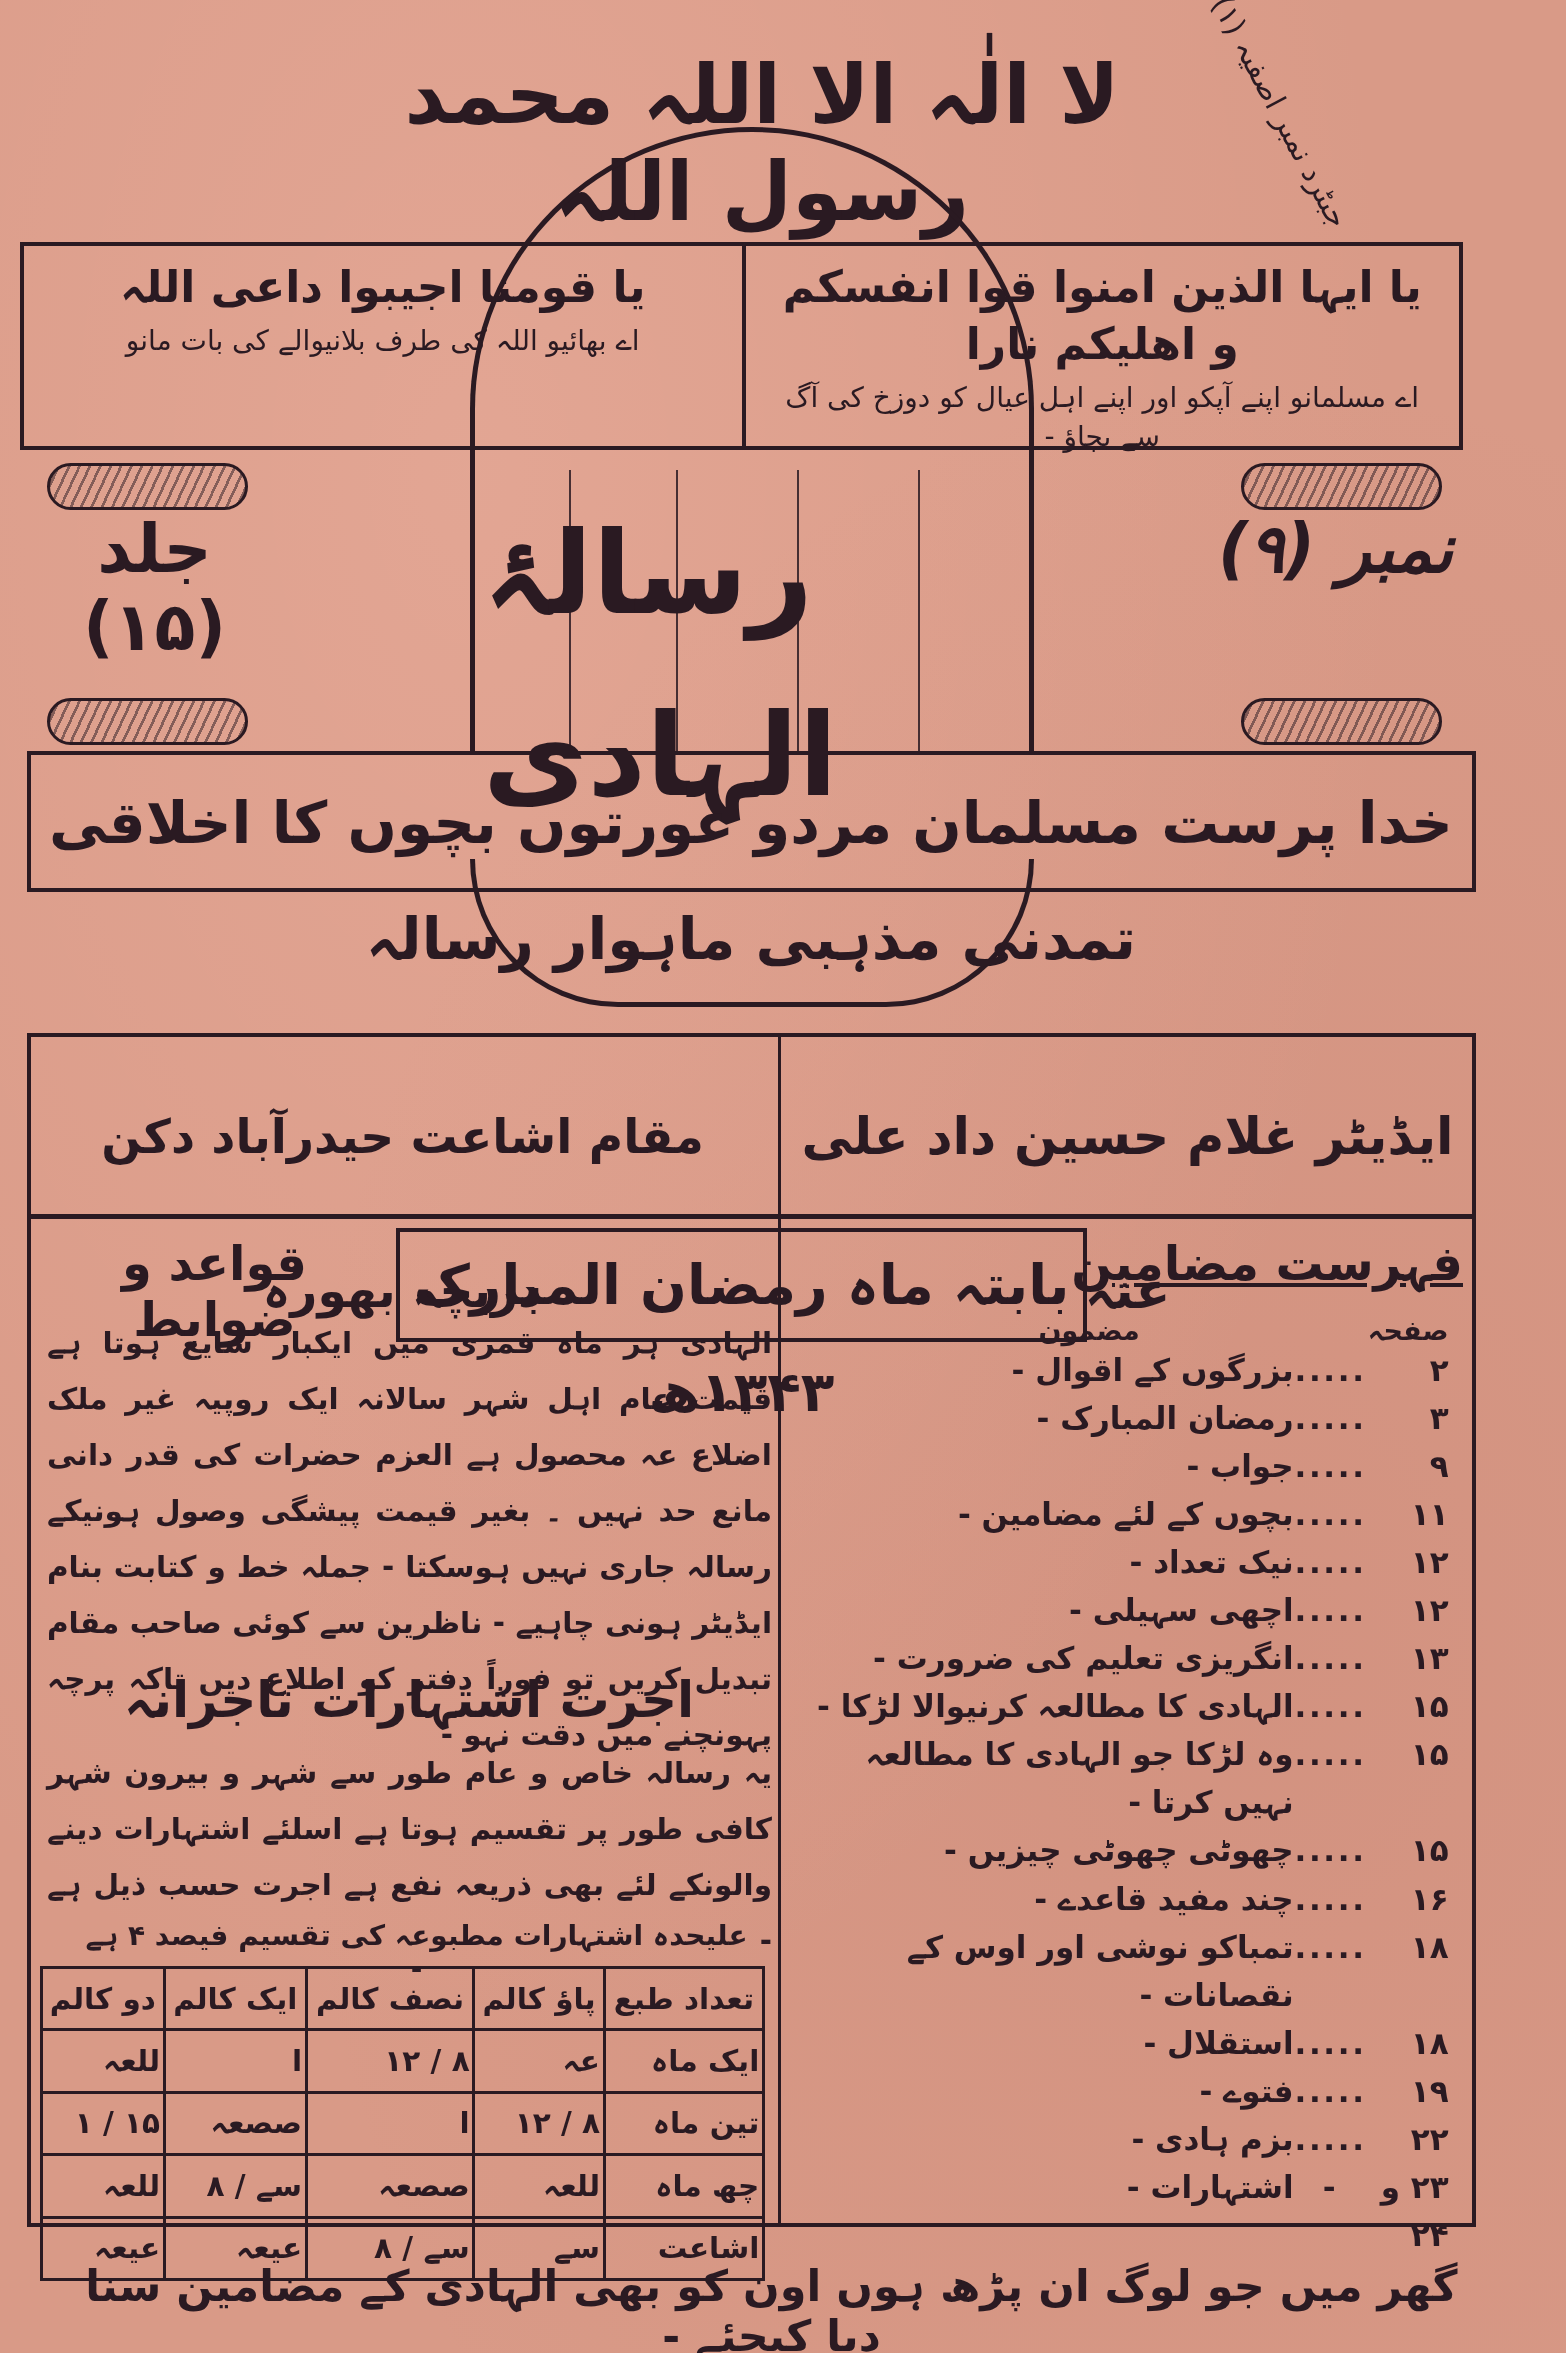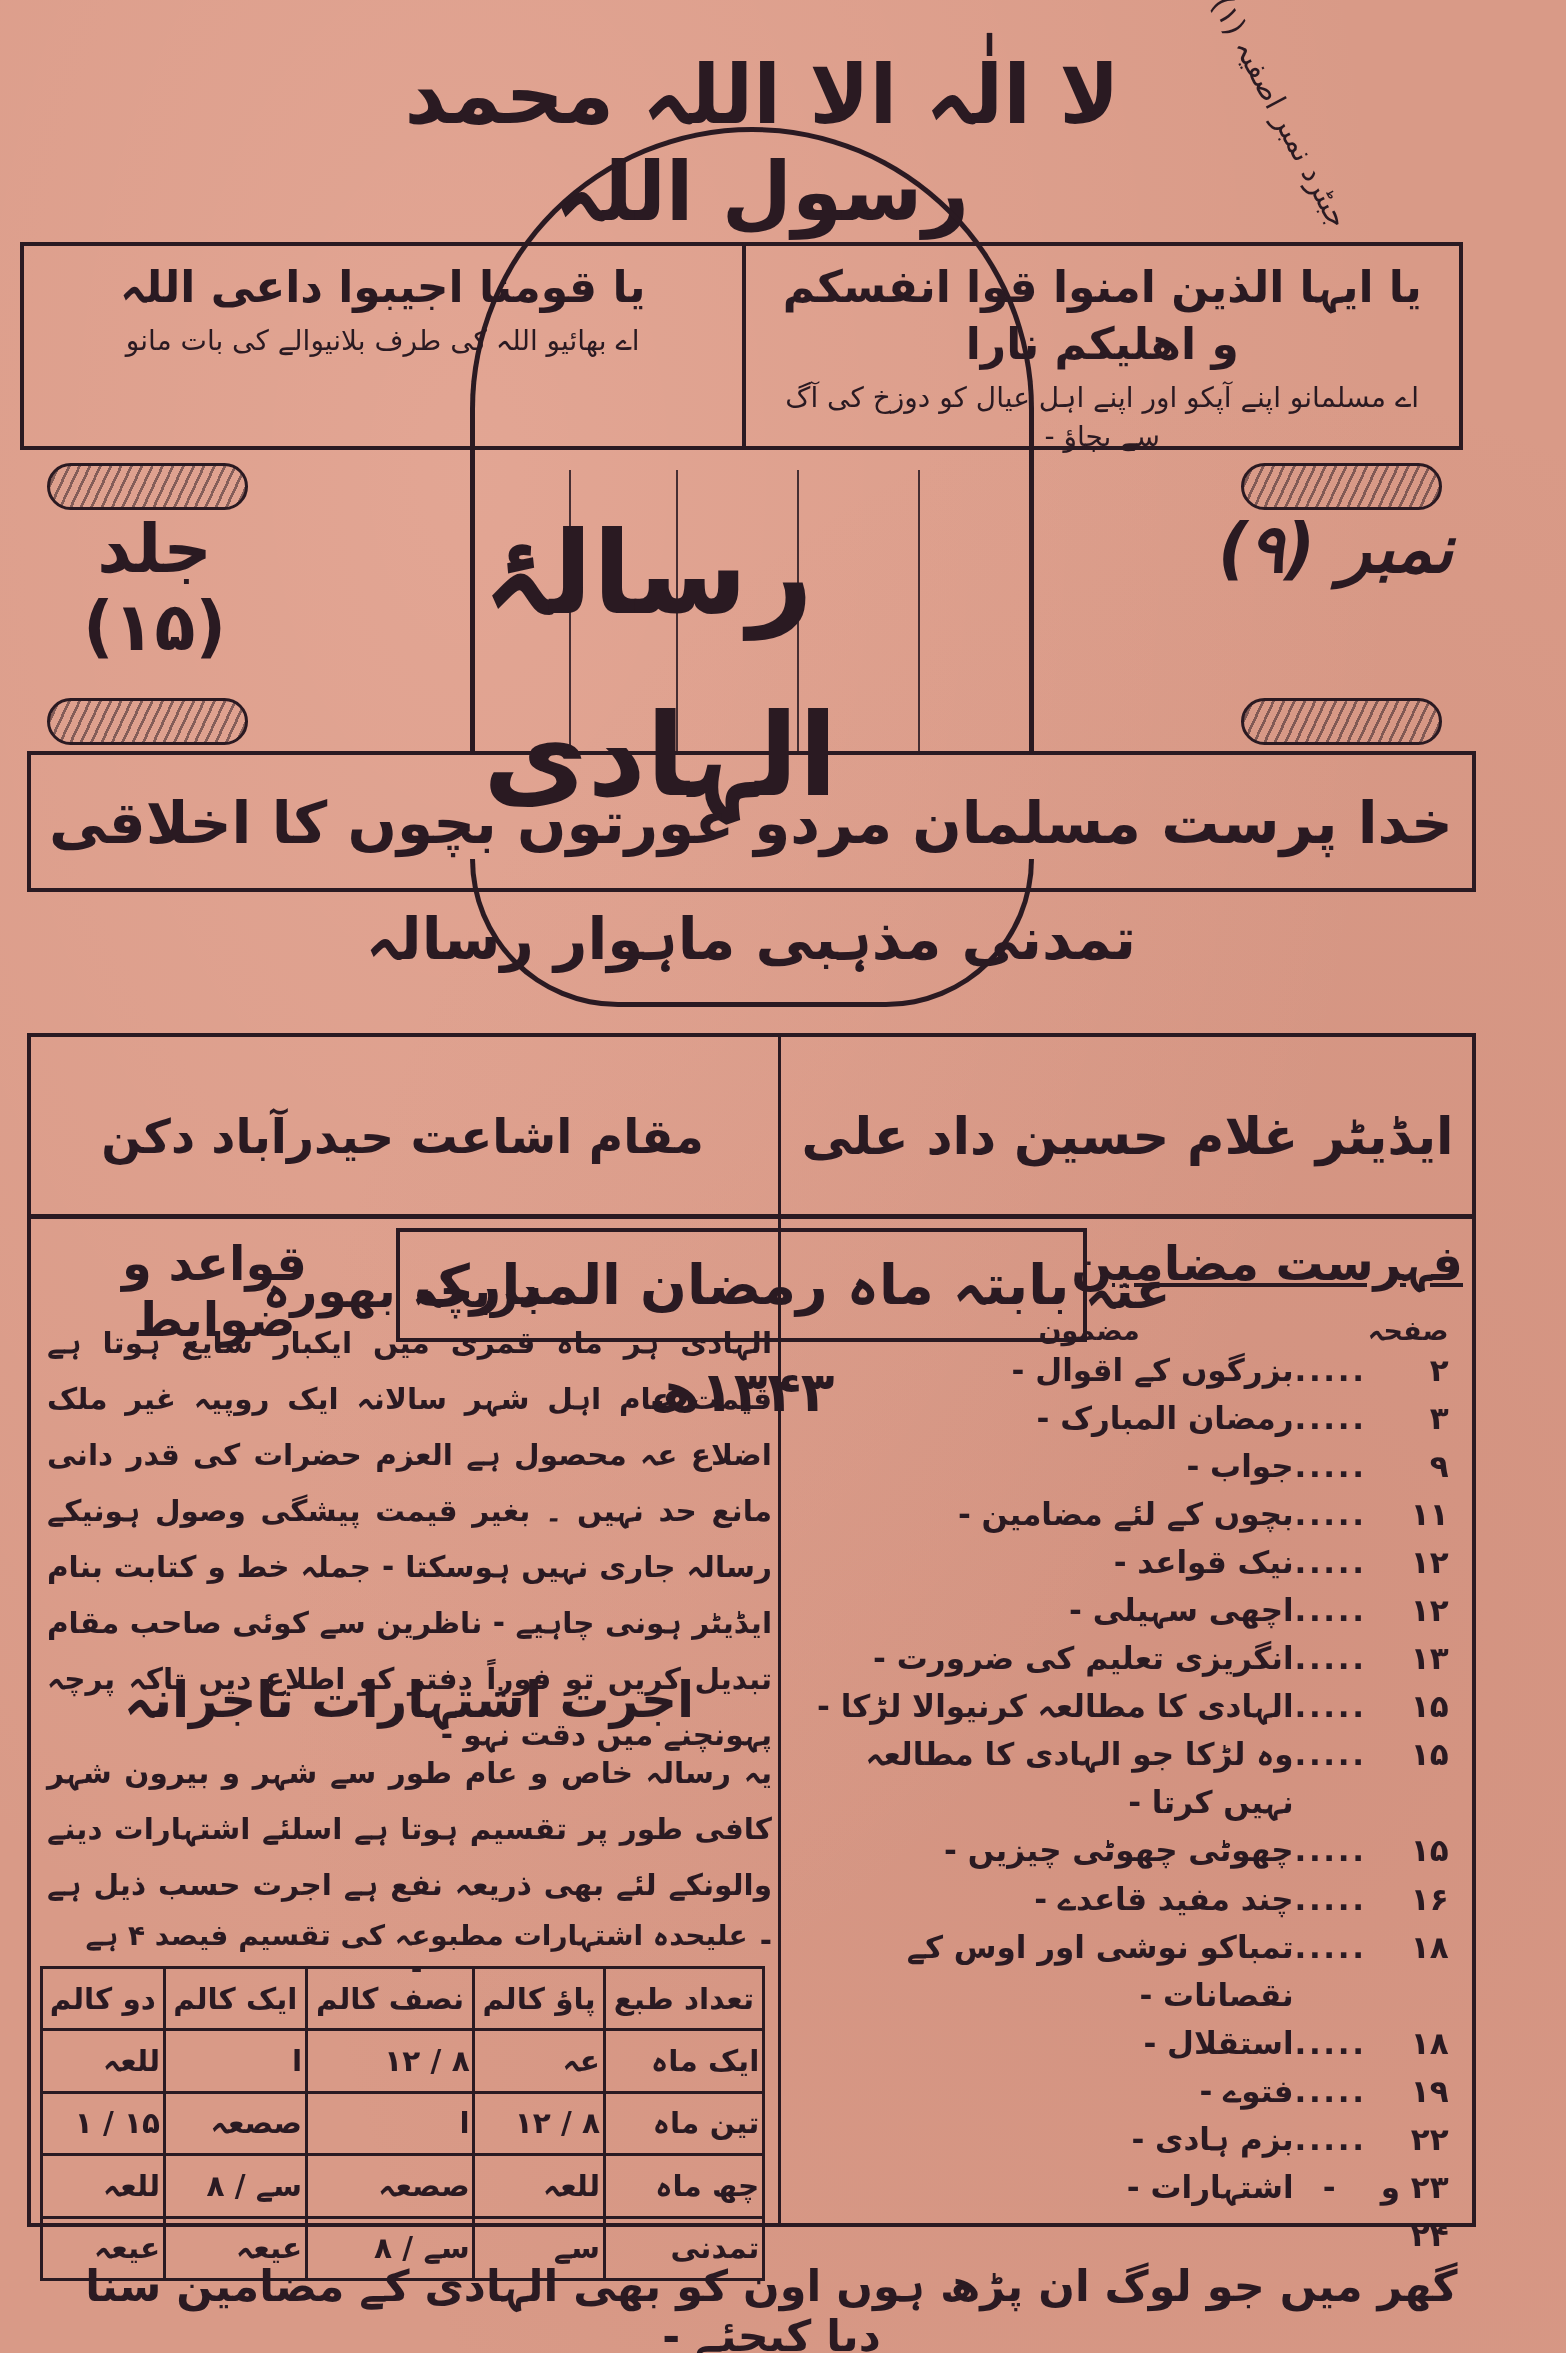--- a/index.html
+++ b/index.html
@@ -142,21 +142,21 @@
       <span class="toc-title">جواب -</span>
     </div>
   <div class="toc-row">
       <span class="toc-page">۱۱</span>
       <span class="toc-dots">.....</span>
       <span class="toc-title">بچوں کے لئے مضامین -</span>
     </div>
   <div class="toc-row">
       <span class="toc-page">۱۲</span>
       <span class="toc-dots">.....</span>
-      <span class="toc-title">نیک قواعد -</span>
+      <span class="toc-title">نیک تعداد -</span>
     </div>
   <div class="toc-row">
       <span class="toc-page">۱۲</span>
       <span class="toc-dots">.....</span>
       <span class="toc-title">اچھی سہیلی -</span>
     </div>
   <div class="toc-row">
       <span class="toc-page">۱۳</span>
       <span class="toc-dots">.....</span>
       <span class="toc-title">انگریزی تعلیم کی ضرورت -</span>
@@ -237,21 +237,21 @@
     <td>۱۵ / ۱</td>
   </tr>
   <tr>
     <td>چھ ماہ</td>
     <td>للعہ</td>
     <td>صصعہ</td>
     <td>سے / ۸</td>
     <td>للعہ</td>
   </tr>
   <tr>
-    <td>تمدنی</td>
+    <td>اشاعت</td>
     <td>سے</td>
     <td>سے / ۸</td>
     <td>عیعہ</td>
     <td>عیعہ</td>
   </tr>
 </tbody>
   </table>
 
 <div id="footer" class="abs rtl ink">گھر میں جو لوگ ان پڑھ ہوں اون کو بھی الہادی کے مضامین سنا دیا کیجئے -</div>
 

